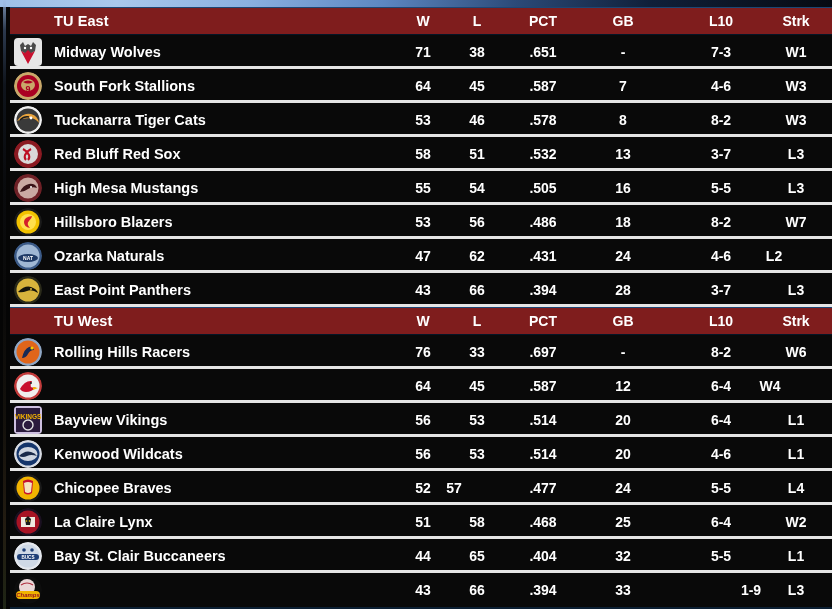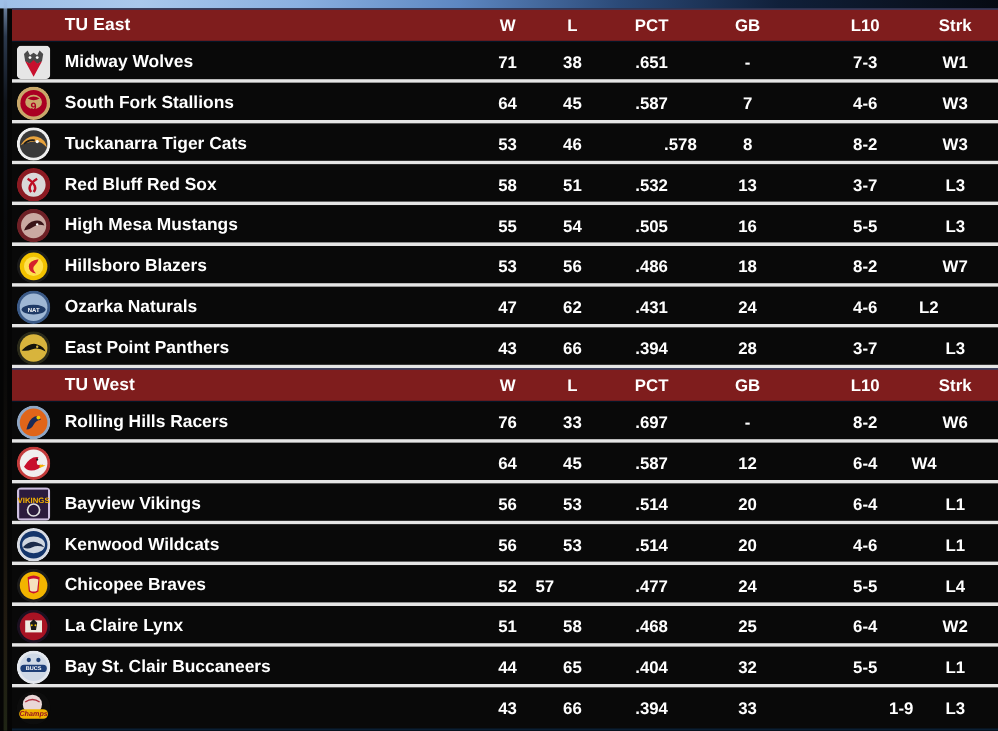--- a/index.html
+++ b/index.html
@@ -173,21 +173,21 @@
             <circle cx="14" cy="14" r="14" fill="#efefef"></circle>
             <circle cx="14" cy="14" r="11.5" fill="#3a3a3a"></circle>
             <path d="M3 15 q6 -9 14 -7 q7 2 8 9 q-4 -5 -9 -5 q-7 0 -13 3 Z" fill="#e8a33d"></path>
             <path d="M6 14 q4 -4 9 -3" stroke="#1a1a1a" stroke-width="1.4" fill="none"></path>
             <circle cx="17" cy="12" r="1.4" fill="#fff"></circle>
           </svg>
         </span>
         <span class="tname">Tuckanarra Tiger Cats</span>
         <span class="cell" style="left:413px">53</span>
         <span class="cell" style="left:467px">46</span>
-        <span class="cell" style="left:557px">.578</span>
+        <span class="cell" style="left:533px">.578</span>
         <span class="cell" style="left:613px">8</span>
         <span class="cell" style="left:711px">8-2</span>
         <span class="cell" style="left:786px">W3</span>
       </div>
       <div class="trow">
         <span class="logo">
           <svg width="28" height="28" viewBox="0 0 28 28">
             <circle cx="14" cy="14" r="14" fill="#8b1a22"></circle>
             <circle cx="14" cy="14" r="10" fill="#d9d9d9"></circle>
             <path d="M9 9 q4 2 6 6 q1 3 -1 5" stroke="#bd0e24" stroke-width="2" fill="none"></path>

